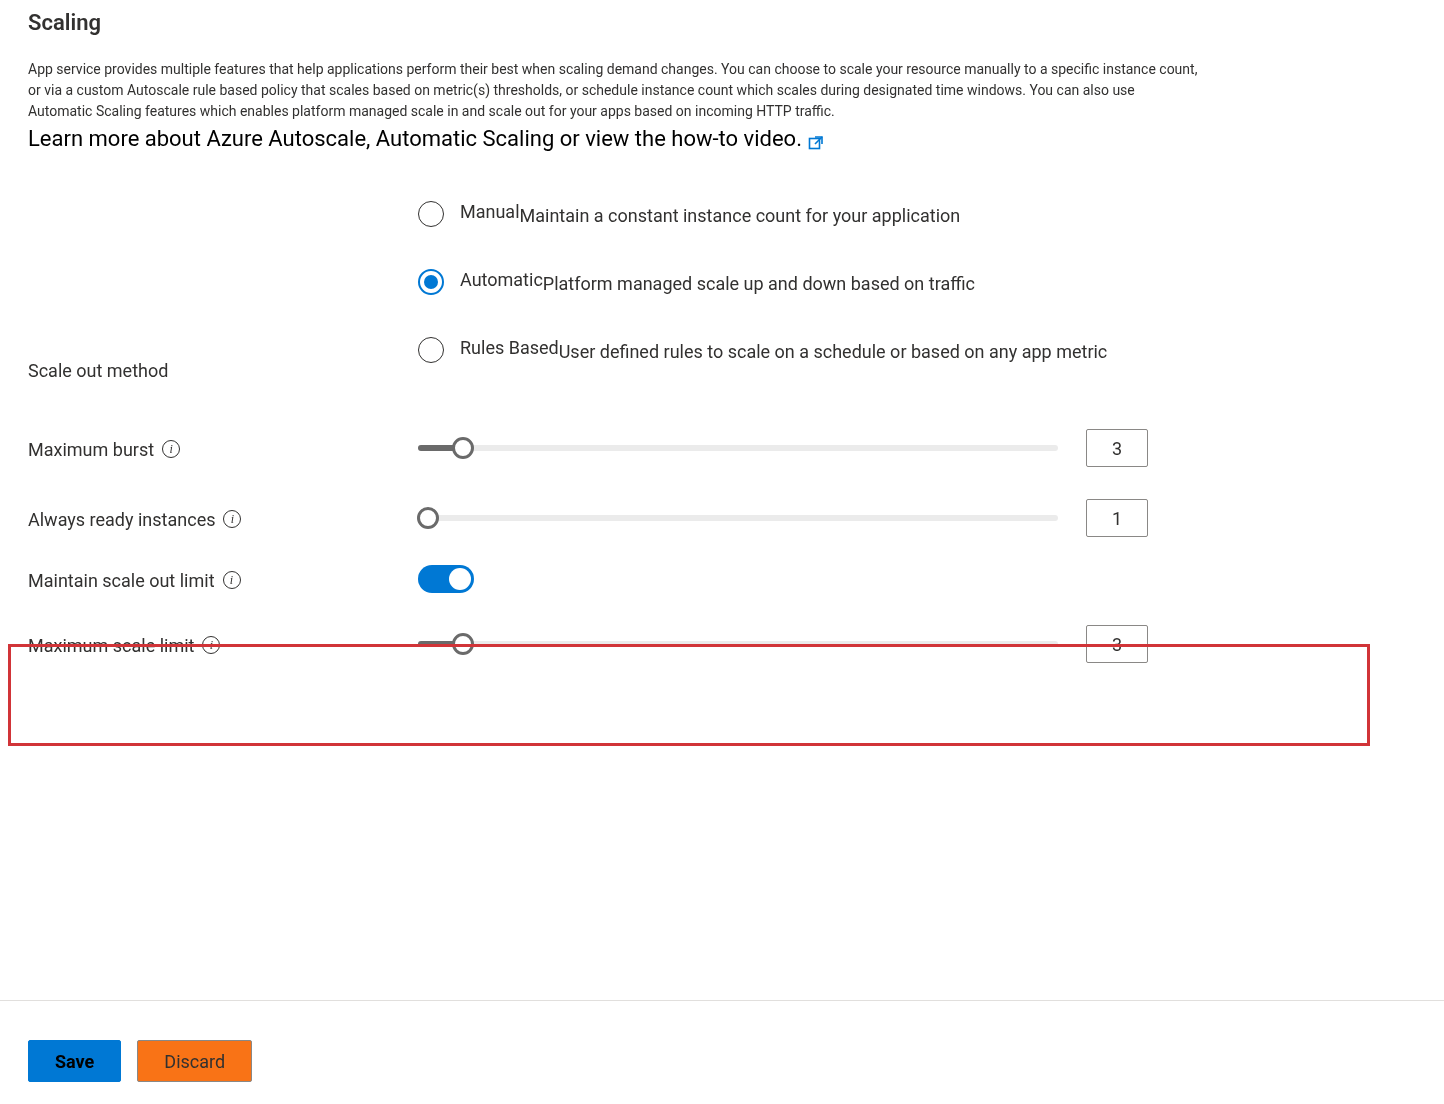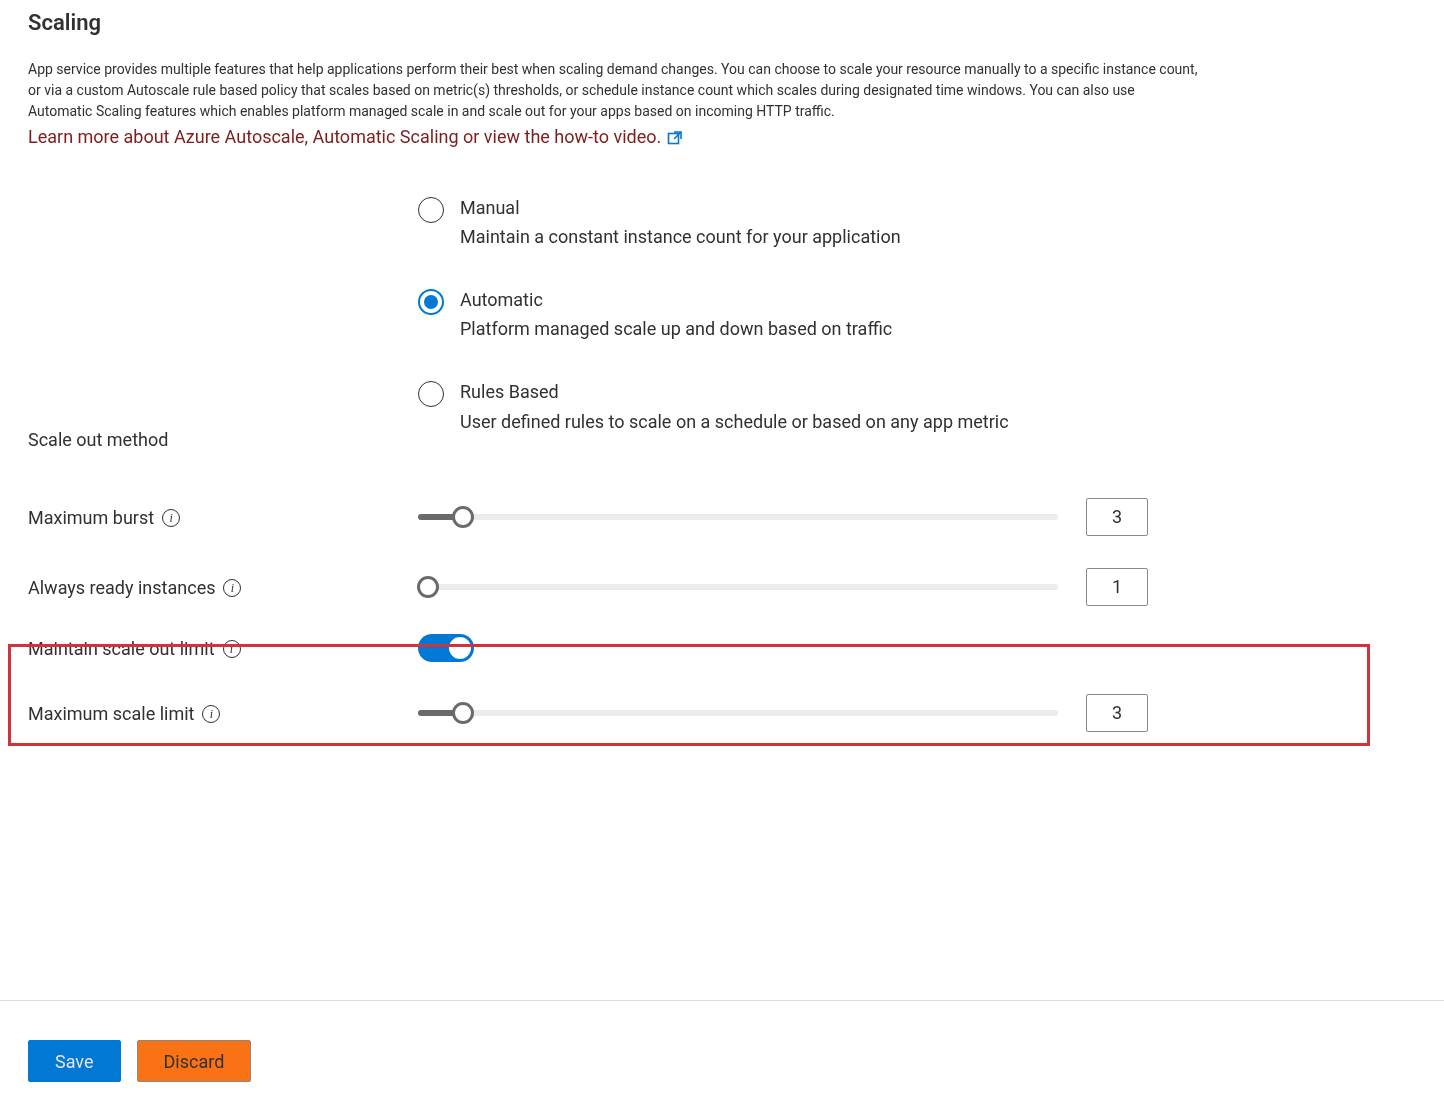--- a/index.html
+++ b/index.html
@@ -22,23 +22,23 @@
     font-weight: 600;
     margin: 0 0 24px 0;
   }
   .description {
     font-size: 14px;
     line-height: 1.5;
     max-width: 1170px;
     margin: 0 0 4px 0;
   }
   a.learn-more {
-    color: #7f1d1d;
+    color: #000000;
     text-decoration: none;
-    font-size: 18px;
+    font-size: 22px;
     display: inline-flex;
     align-items: center;
     gap: 6px;
   }
   .ext-icon {
     width: 16px;
     height: 16px;
     display: inline-block;
   }
 
@@ -90,21 +90,21 @@
   }
   .radio-circle.checked::after {
     content: "";
     position: absolute;
     top: 50%; left: 50%;
     width: 14px; height: 14px;
     background: #0078d4;
     border-radius: 50%;
     transform: translate(-50%, -50%);
   }
-  .radio-texts { display: flex; flex-direction: column; }
+  .radio-texts { display: flex; }
   .radio-title { font-size: 18px; line-height: 1.4; }
   .radio-desc  { font-size: 18px; margin-top: 6px; }
 
   
   .info-icon {
     width: 18px; height: 18px;
     border: 1.3px solid #323130;
     border-radius: 50%;
     display: inline-flex;
     align-items: center;
@@ -211,23 +211,23 @@
     border-radius: 2px;
     cursor: pointer;
     display: inline-flex;
     align-items: center;
     justify-content: center;
     min-width: 80px;
     box-sizing: border-box;
   }
   .btn-primary {
     background: #0078d4;
-    color: #e5e5e5;
+    color: #000000;
     border: 1px solid #0078d4;
-    font-weight: 400;
+    font-weight: 700;
   }
   .btn-secondary {
     background: #f97316;
     color: #323130;
     border: 1px solid #8a8886;
   }
 </style>
 </head>
 <body>
 

